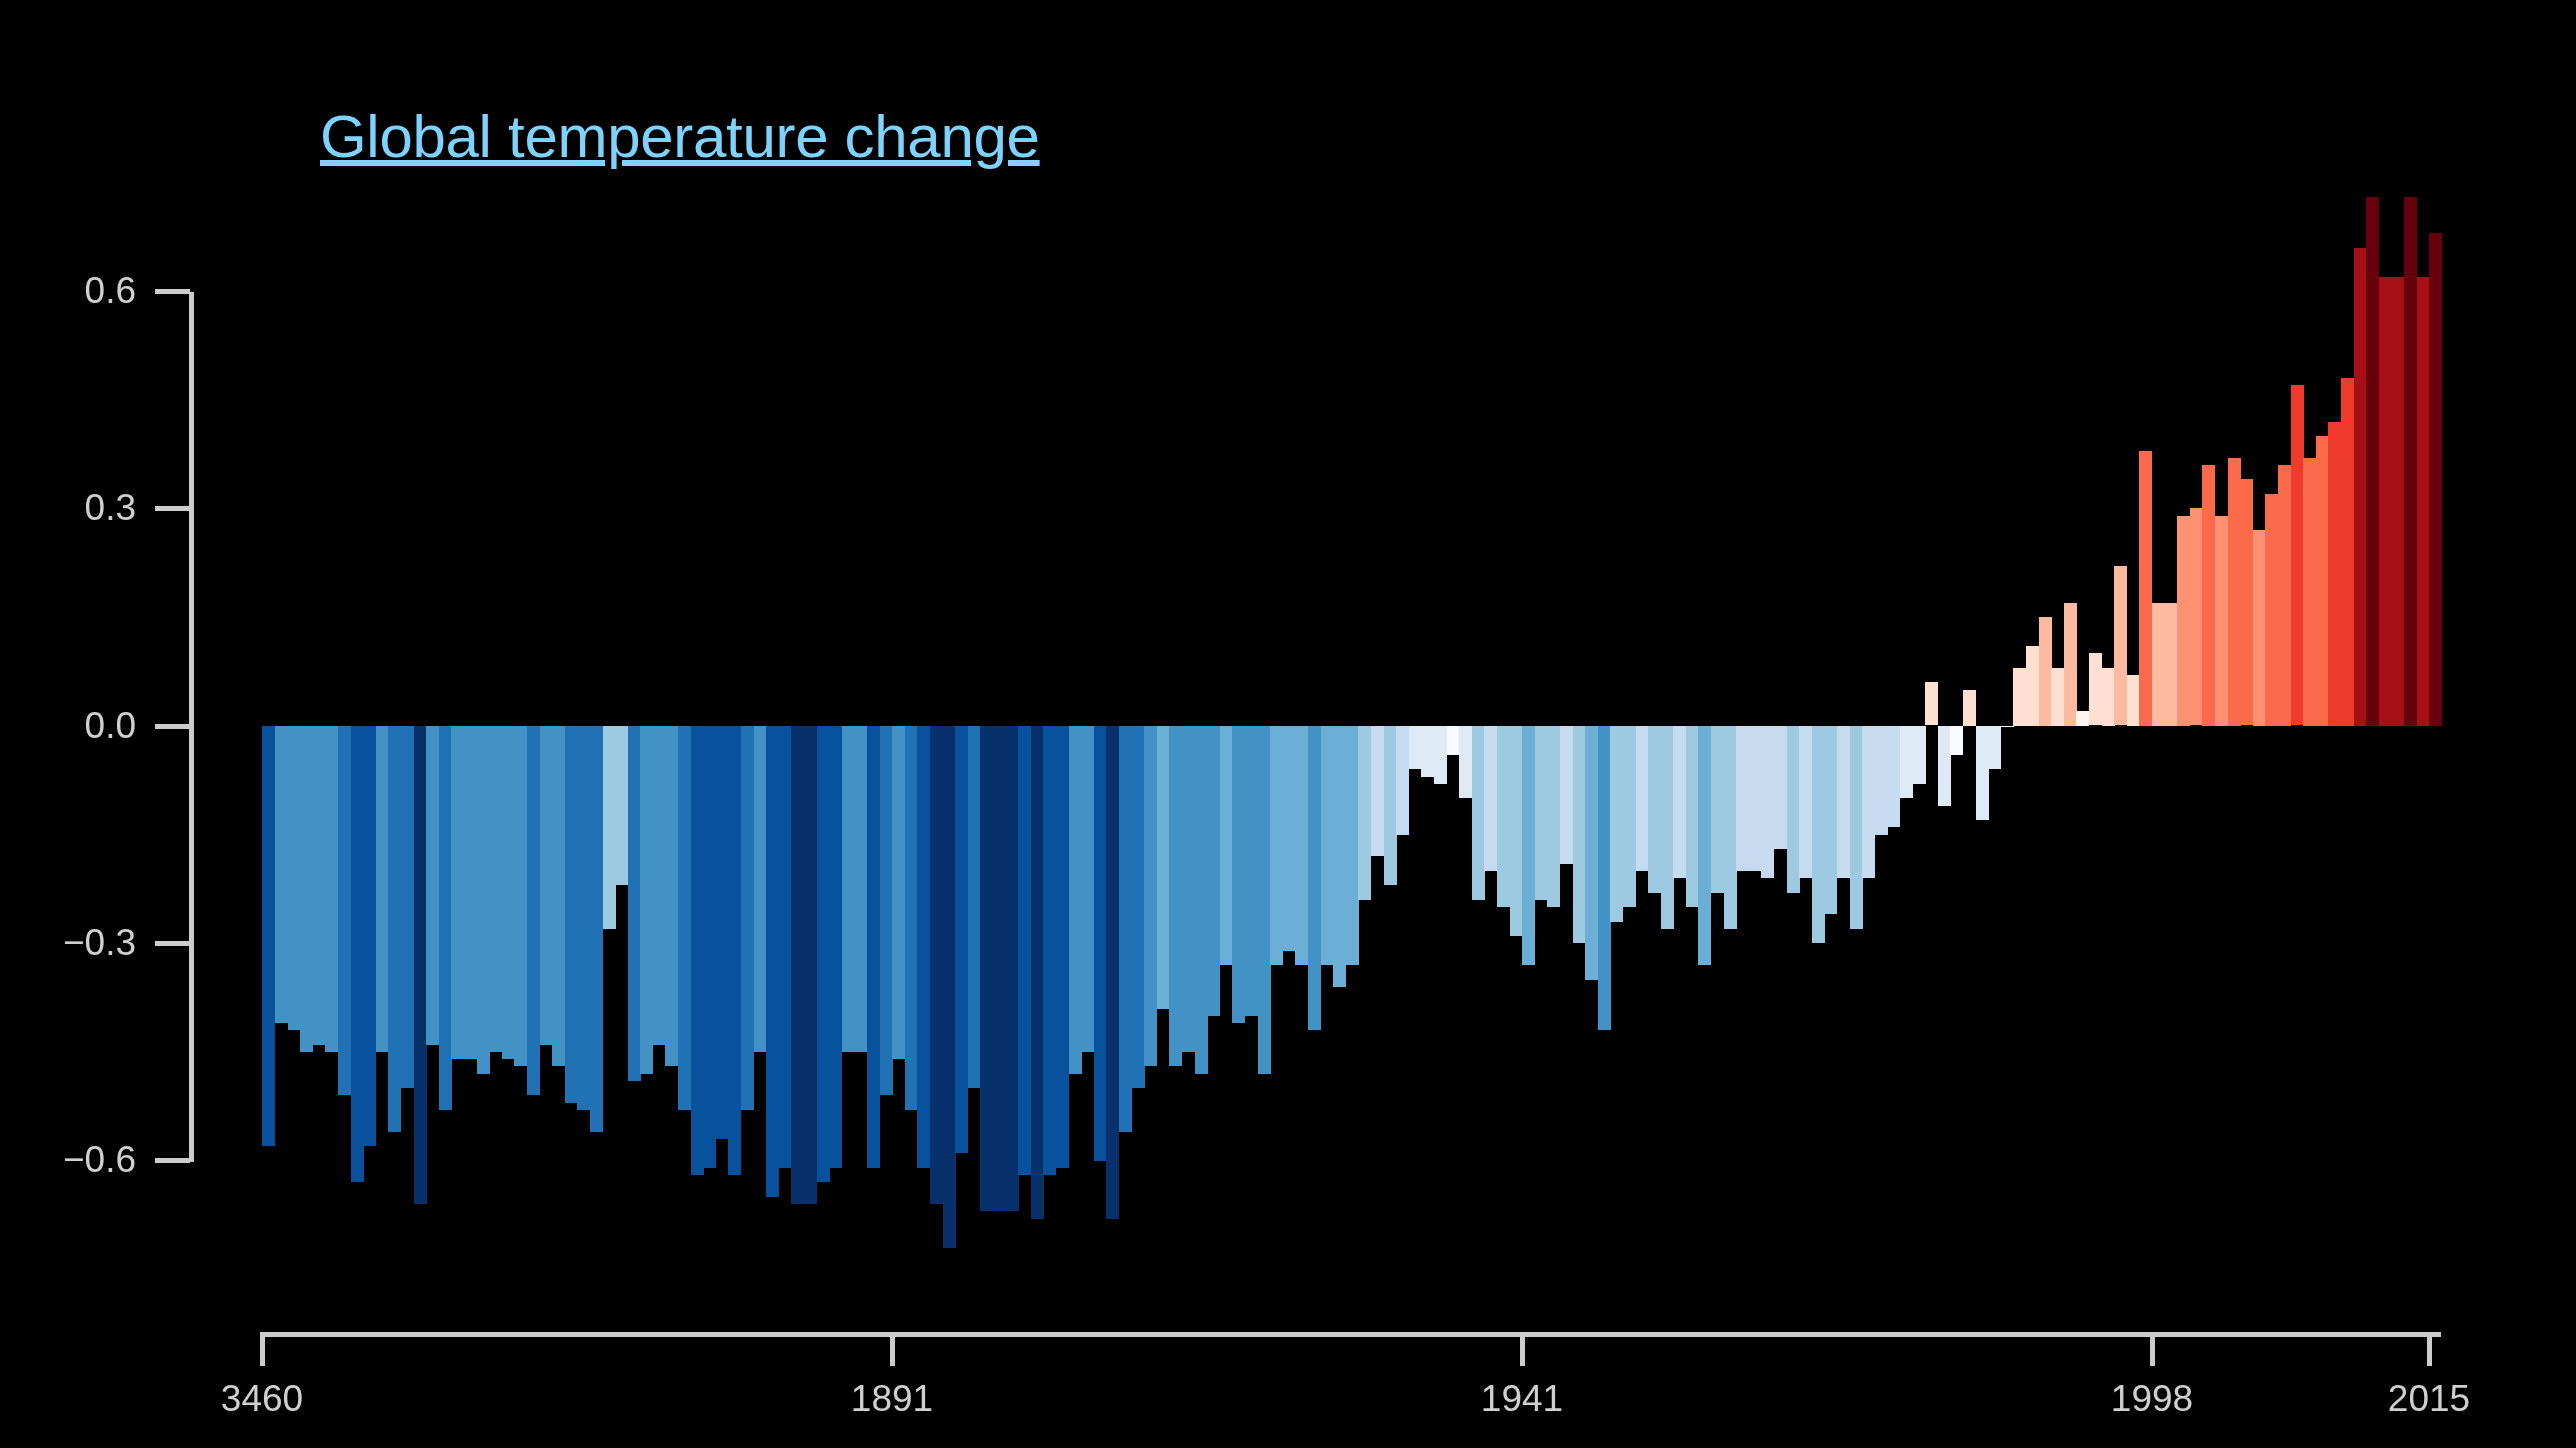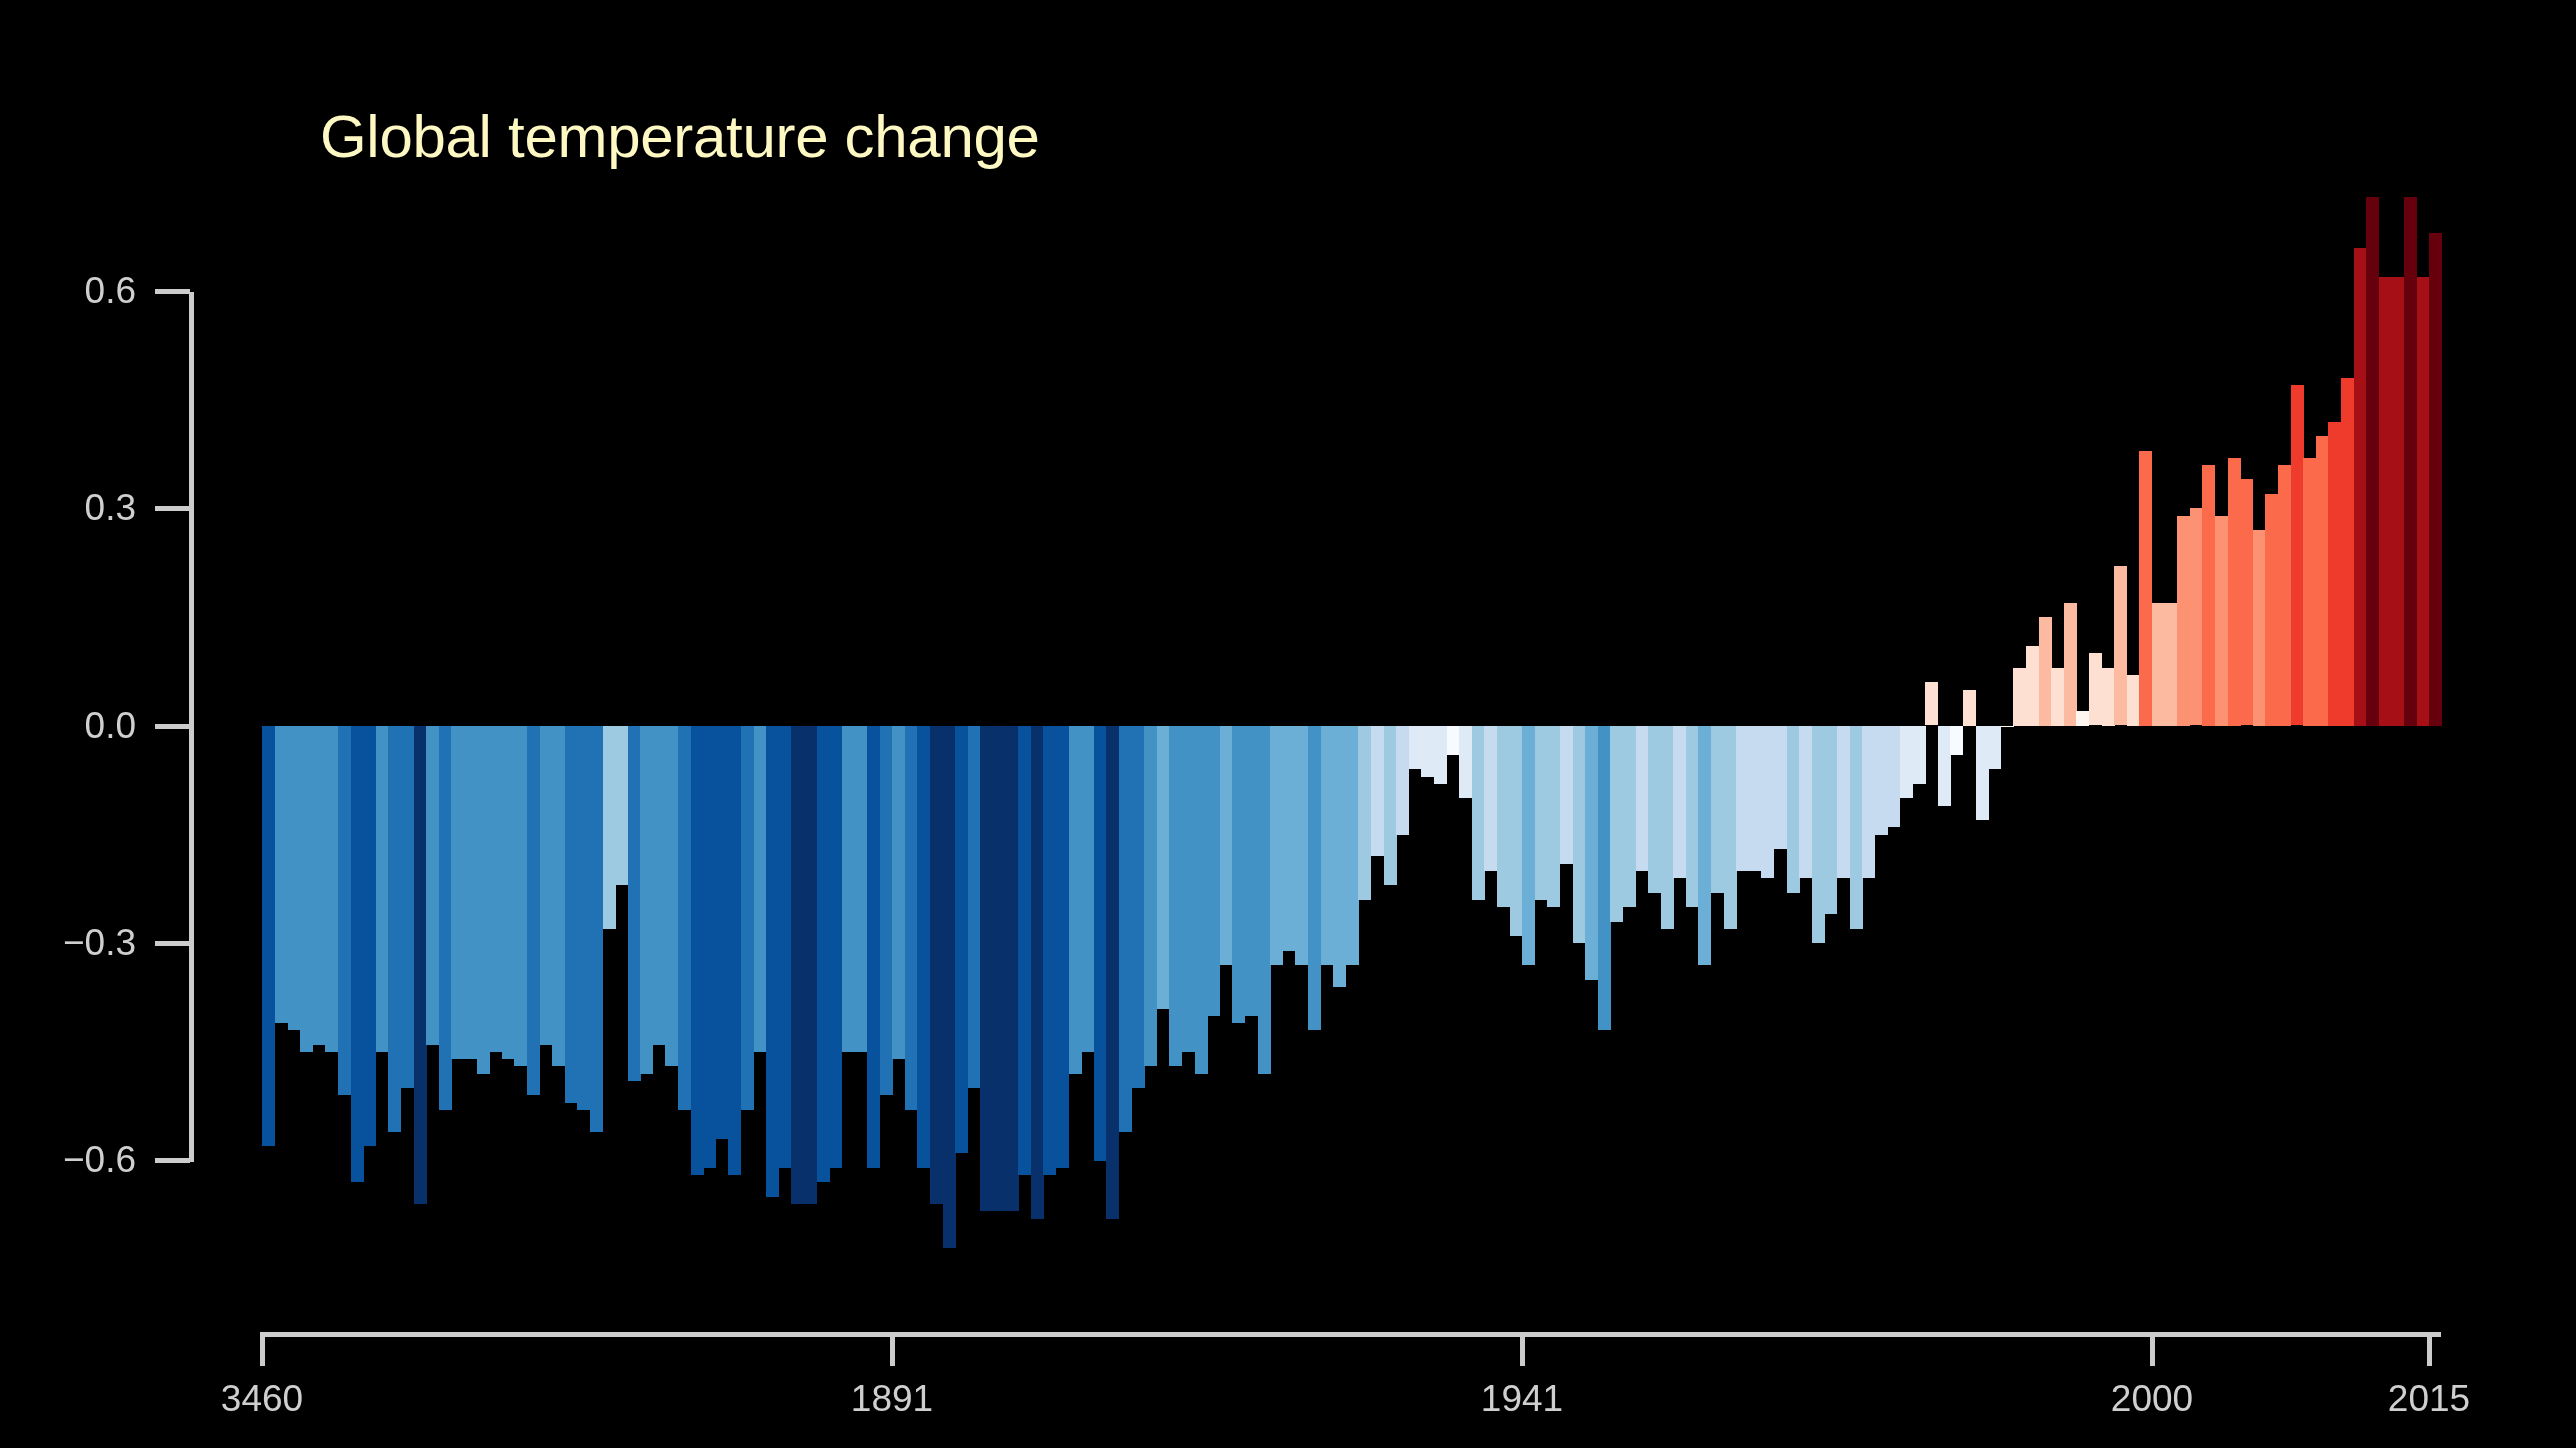--- a/index.html
+++ b/index.html
@@ -15,25 +15,26 @@
     background: #000000;
     overflow: hidden;
     font-family: "Liberation Sans", sans-serif;
   }
 
   
   #chart-title {
     position: absolute;
     left: 320px;
     top: 102px;
-    color: #fef9c3;
+    color: #7dd3fc;
     font-size: 60px;
     font-weight: 400;
     letter-spacing: -0.3px;
     white-space: nowrap;
+    text-decoration: underline;
   }
   #chart-subtitle {
     position: absolute;
     left: 322px;
     top: 192px;
     color: #c9c9c9;
     font-size: 38px;
     font-weight: 400;
     white-space: nowrap;
   }
@@ -311,20 +312,20 @@
 
     <div id="x-axis-spine"></div>
     <div id="x-ticks">
         <div class="x-tick" style="left: 260px;"></div>
         <div class="x-tick-label" style="left: 262px;">3460</div>
         <div class="x-tick" style="left: 890px;"></div>
         <div class="x-tick-label" style="left: 892px;">1891</div>
         <div class="x-tick" style="left: 1520px;"></div>
         <div class="x-tick-label" style="left: 1522px;">1941</div>
         <div class="x-tick" style="left: 2150px;"></div>
-        <div class="x-tick-label" style="left: 2152px;">2000</div>
+        <div class="x-tick-label" style="left: 2152px;">1998</div>
         <div class="x-tick" style="left: 2427px;"></div>
         <div class="x-tick-label" style="left: 2429px;">2015</div>
       </div>
   </div>
 
 </div>
 
 
 </body></html>

